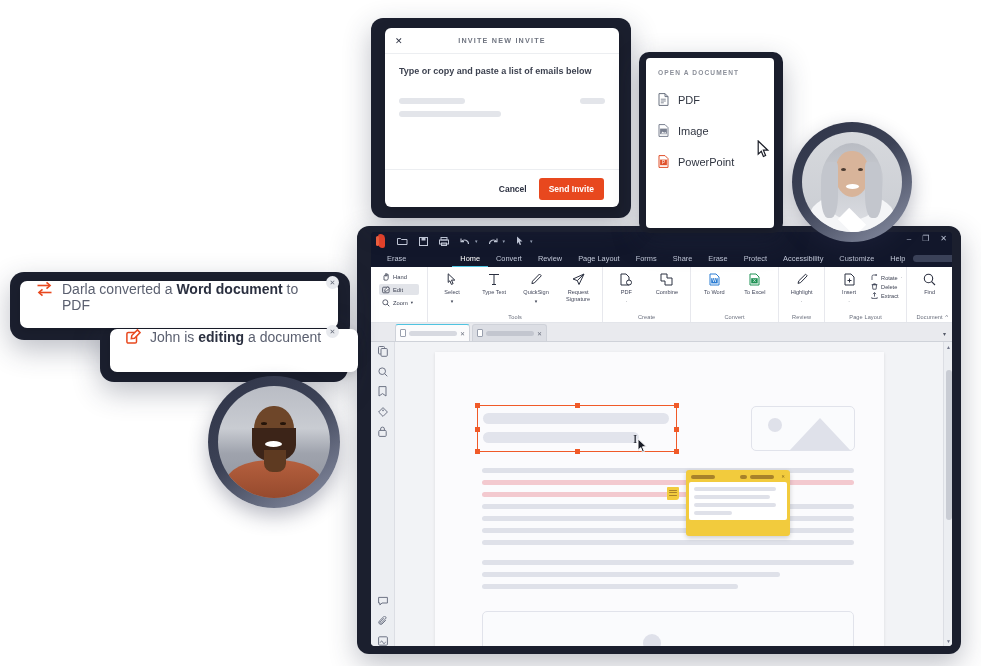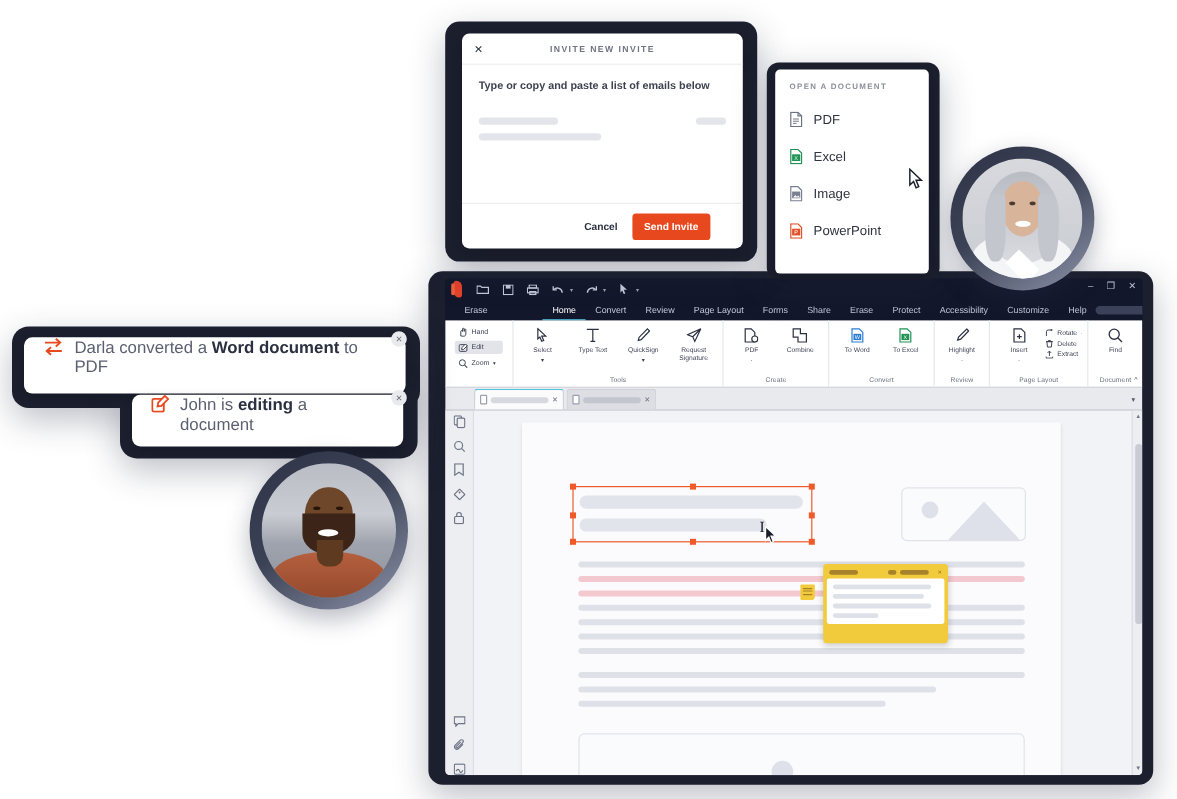--- a/index.html
+++ b/index.html
@@ -196,21 +196,21 @@
   .inv-body { padding:12px 14px 0 14px; flex:1; }
   .inv-label { font-size:9px; color:#3d4250; margin-bottom:22px;font-weight:bold; }
   .inv-input {
     width:100%; height:21px; border:1px solid #d7dae1; border-radius:3px;
     display:flex; align-items:center; padding:0 7px; font-size:9px; color:#3d4250;
   }
   .inv-skel-row { display:flex; align-items:center; margin-top:10px; }
   .inv-sk { height:6px; border-radius:3px; background:#e3e5ea; }
   .inv-foot {
     height:38px; border-top:1px solid #eceef1; display:flex; align-items:center;
-    justify-content:flex-end; gap:12px; padding-right:27px;
+    justify-content:flex-end; gap:12px; padding-right:15px;
   }
   .btn-cancel { font-size:8.5px; color:#2b3040; font-weight:bold; }
   .btn-send {
     background:#e8481e; color:#fff; font-size:8.5px; font-weight:bold;
     padding:6px 10px; border-radius:3px;
   }
 
   
   #open-frame { left:639px; top:52px; width:144px; height:181px; border-radius:10px; background:#1b1f2e; }
   #open-card {
@@ -230,21 +230,21 @@
   #note-frame-1 { left:10px; top:272px; width:340px; height:68px; border-radius:14px; background:#1b1f2e; }
   #note-frame-2 { left:100px; top:320px; width:248px; height:62px; border-radius:14px; background:#1b1f2e; }
   .note-card {
     position:absolute; background:#ffffff; border-radius:7px;
     display:flex; align-items:flex-start; gap:9px; padding:0 16px;
     box-shadow:0 3px 10px rgba(0,0,0,.14);
     font-size:14px; color:#5b6070;
   }
   .note-card b { color:#2b3040; }
   #note-card-1 { left:20px; top:281px; width:318px; height:47px; }
-  #note-card-2 { left:110px; top:329px; width:226px; height:43px; }
+  #note-card-2 { left:110px; top:329px; width:248px; height:43px; }
   .note-close {
     position:absolute; width:13px; height:13px; border-radius:50%;
     background:#e8eaee; color:#6a6f7d; font-size:7px;
     display:flex; align-items:center; justify-content:center;
   }
   #note-close-1 { left:326px; top:276px; }
   #note-close-2 { left:326px; top:325px; }
 
   
   .avatar-ring {
@@ -728,30 +728,20 @@
         <svg width="11" height="13" viewBox="0 0 11 13">
             <path d="M1 .6h6l3 3v8.8H1z" fill="#fff" stroke="#6b7280" stroke-width="1"></path>
             <path d="M7 .6v3h3" fill="none" stroke="#6b7280" stroke-width="1"></path>
             <path d="M2.8 6.2h5M2.8 8h5M2.8 9.8h3" stroke="#6b7280" stroke-width=".8"></path>
           </svg>
       </span>
       <span>PDF</span>
     </div>
 
 
-    <div class="open-item">
-      <span class="file-ico">
-        <svg width="11" height="13" viewBox="0 0 11 13">
-            <path d="M1 .6h6l3 3v8.8H1z" fill="#fff" stroke="#1f9254" stroke-width="1"></path>
-            <rect x="2.1" y="4.6" width="6.8" height="5.6" fill="#1f9254"></rect>
-            <text x="5.5" y="9" font-size="4.6" fill="#fff" text-anchor="middle" font-family="Liberation Sans">X</text>
-          </svg>
-      </span>
-      <span>Excel</span>
-    </div>
 
     <div class="open-item">
       <span class="file-ico">
         <svg width="11" height="13" viewBox="0 0 11 13">
             <path d="M1 .6h6l3 3v8.8H1z" fill="#fff" stroke="#7a8090" stroke-width="1"></path>
             <rect x="2.1" y="4.6" width="6.8" height="5.6" fill="#7a8090"></rect>
             <path d="M3 9.6l1.8-2 1.3 1.4 1-1.1 1.7 1.7z" fill="#fff"></path>
           </svg>
       </span>
       <span>Image</span>

